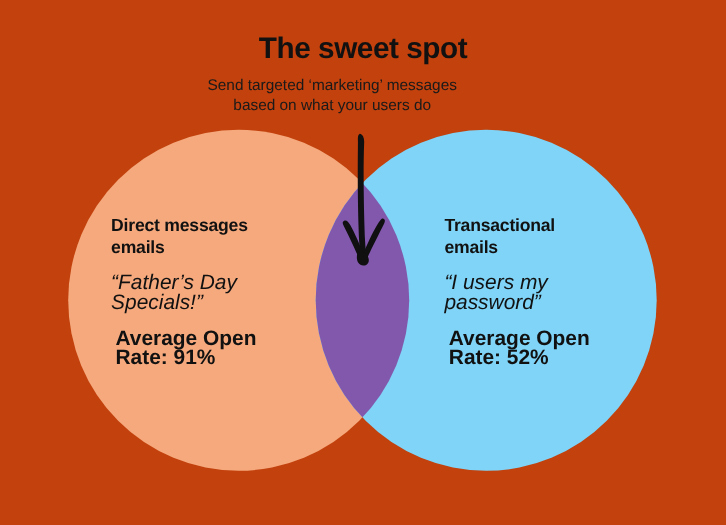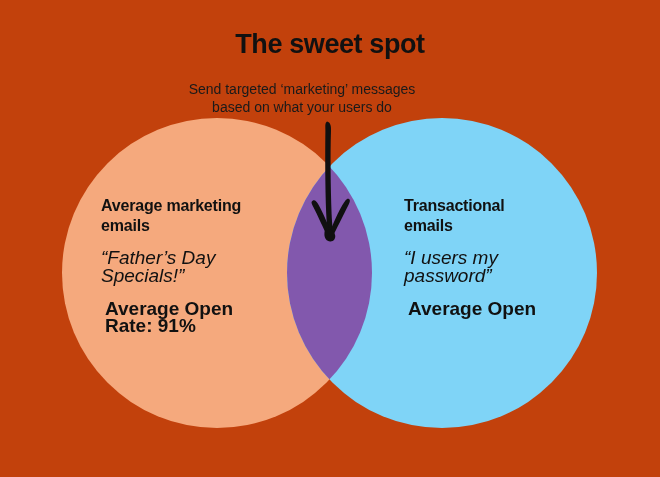--- a/index.html
+++ b/index.html
@@ -27,21 +27,21 @@
     width: 660px;
     text-align: center;
     font-size: 27px;
     font-weight: bold;
     color: #111111;
     letter-spacing: -0.4px;
   }
   #subtitle {
     position: absolute;
     left: 0;
-    top: 80px;
+    top: 68px;
     width: 604px;
     text-align: center;
     font-size: 14px;
     line-height: 18px;
     font-weight: normal;
     color: #1a1a1a;
   }
   #subtitle .sub-line {
     display: block;
   }
@@ -153,34 +153,35 @@
       <path d="M326.6 229.0
                C 331.0 228.2, 334.6 231.4, 335.2 235.6
                C 335.7 239.2, 333.4 241.6, 330.2 241.4
                C 326.6 241.2, 324.4 238.2, 324.4 234.2
                C 324.4 231.2, 325.0 229.3, 326.6 229.0 Z"></path>
     </g>
   </svg>
 
   <div class="lobe-text" id="left-text">
     <div class="lobe-heading">
-      <span>Average marketing</span><br>
+      <span>Direct messages</span><br>
       <span>emails</span>
     </div>
     <div class="lobe-example">“Father’s Day Specials!”</div>
     <div class="lobe-metric">
       <span class="metric-line">Average Open</span>
       <span class="metric-line">Rate: 91%</span>
     </div>
   </div>
 
   <div class="lobe-text" id="right-text">
     <div class="lobe-heading">
       <span>Transactional</span><br>
       <span>emails</span>
     </div>
     <div class="lobe-example">“I users my password”</div>
     <div class="lobe-metric">
       <span class="metric-line">Average Open</span>
+      <span class="metric-line">Rate: 52%</span>
     </div>
   </div>
 
 </div>
 
 </body></html>

